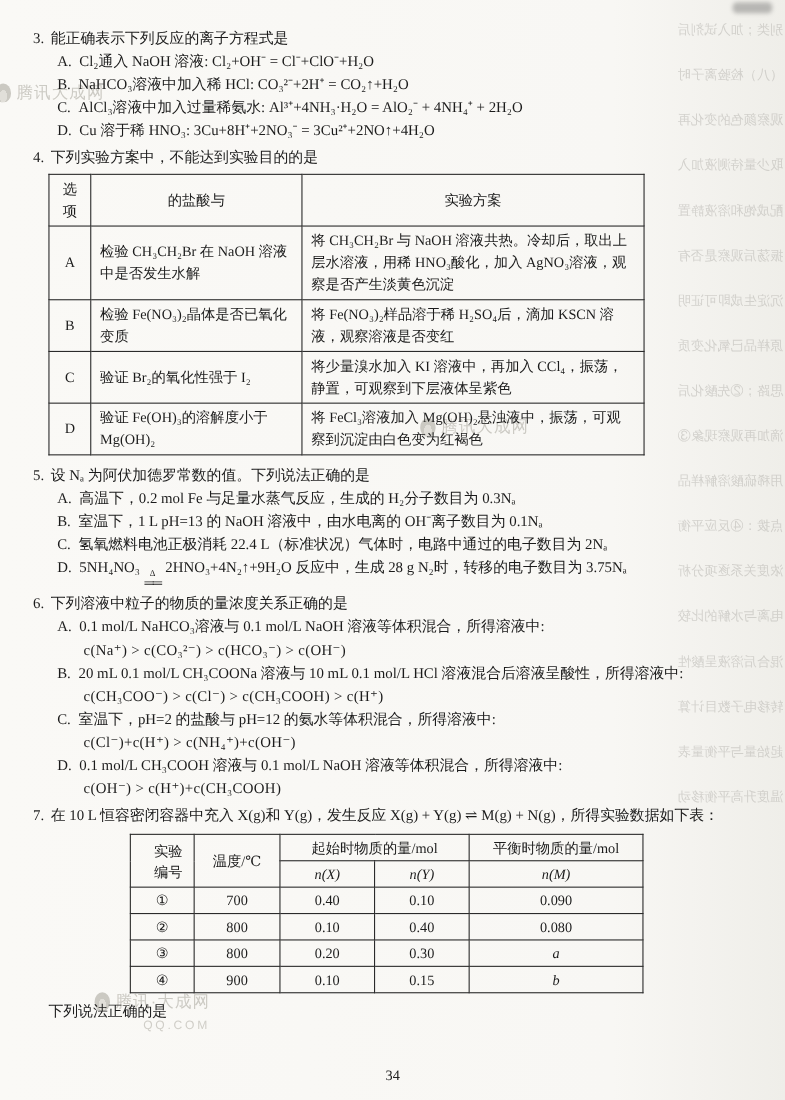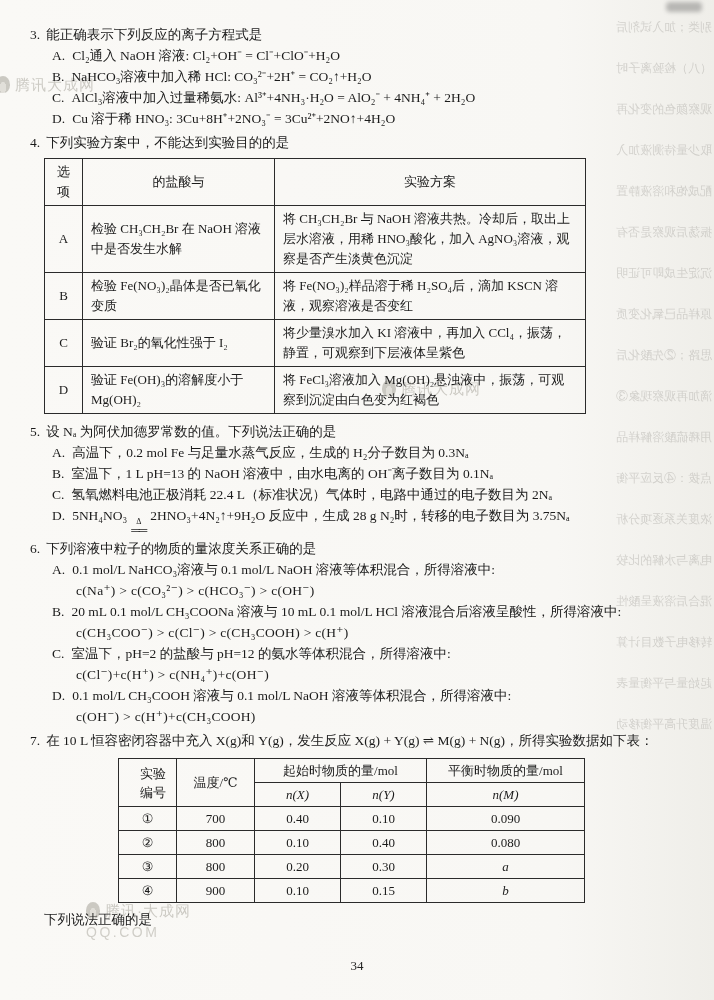--- a/index.html
+++ b/index.html
@@ -33,28 +33,28 @@
   .t7 .coltemp { width:78px; }
   .t7 .colnx,.t7 .colny { width:86px;margin-left:20px; }
   .t7 .colnm { width:158px; }
   .t7 .i { font-style:italic; }
   .q7footer { padding-left:14px; margin-top:6px; }
   
   .heq { display:inline-flex; flex-direction:column; align-items:center; vertical-align:-4px; line-height:1; margin:0 4px; }
   .hd { font-size:8px; line-height:7px; }
   .he { font-size:12px; line-height:10px; letter-spacing:-1px; }
   
-  .pagenum { position:absolute; bottom:24px; left:0; right:0; text-align:center; font-size:13px; color:#222; }
+  .pagenum { position:absolute; bottom:12px; left:0; right:0; text-align:center; font-size:13px; color:#222; }
   
   .wm { position:absolute; opacity:.85; font-family:"Liberation Sans","DejaVu Sans",sans-serif; pointer-events:none; }
   .wm-row { display:flex; align-items:center; gap:5px; }
   .wm-logo { width:14px; height:17px; border-radius:50% 50% 46% 46%;
     background:radial-gradient(ellipse at 50% 68%, #dddbd5 0 34%, #c3c1ba 35%); }
   .wm-text { font-size:15px; letter-spacing:1px; color:#c5c3bc; white-space:nowrap; }
-  .wm-sub { font-size:14px; letter-spacing:2.5px; color:#c9c7c0; text-align:left; margin-top:1px; }
+  .wm-sub { font-size:11px; letter-spacing:2.5px; color:#c9c7c0; text-align:right; margin-top:1px; }
   
   .bleed { position:absolute; top:20px; right:2px; width:130px; display:flex; flex-direction:column;
     gap:27px; opacity:.5; pointer-events:none; }
   .bleed span { color:#b3b1ac; font-size:12px; line-height:14px; filter:blur(0.7px);
     transform:scaleX(-1); white-space:nowrap; overflow:hidden; }
   .smudge { position:absolute; top:2px; right:12px; width:36px; height:10px; background:#4d4d4d;
     opacity:.35; filter:blur(2px); border-radius:4px; }
 </style>
 </head>
 <body>

